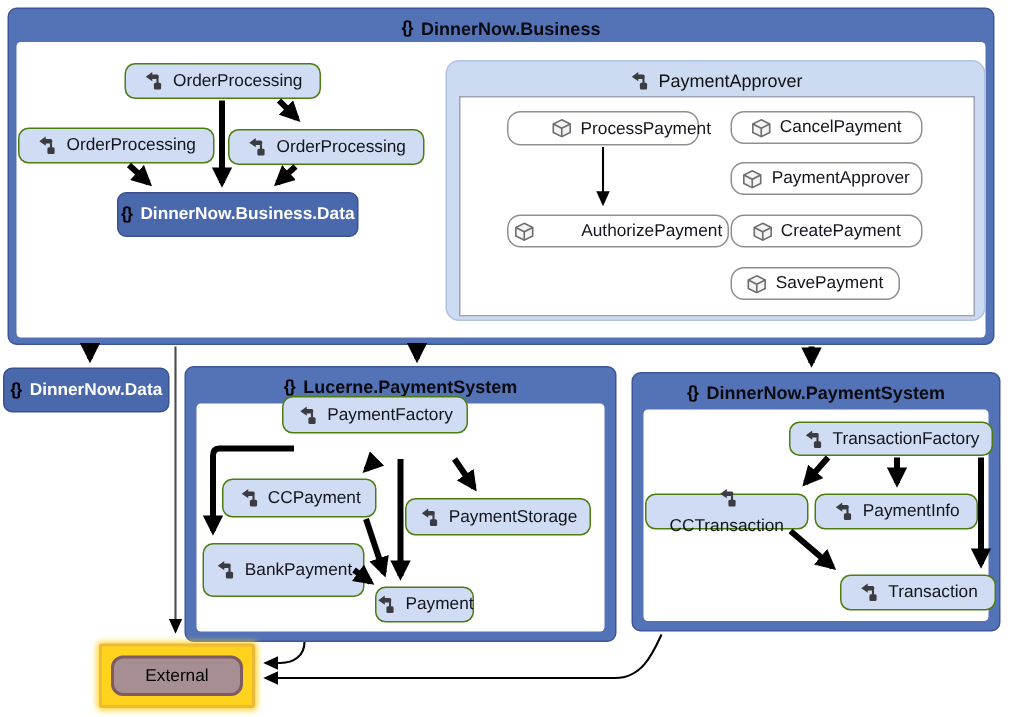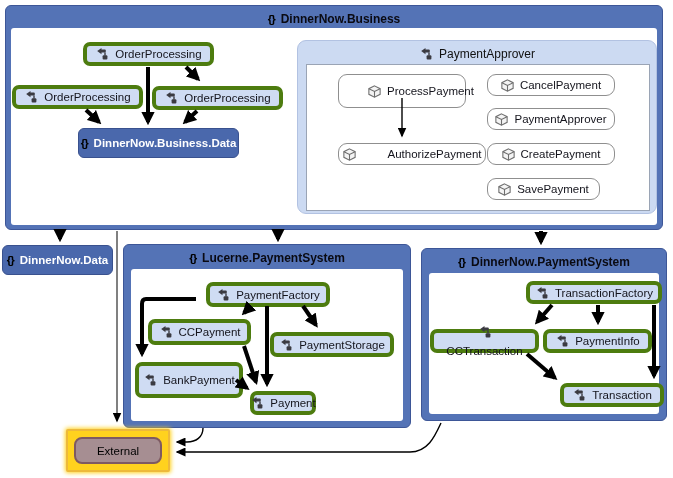--- a/index.html
+++ b/index.html
@@ -16,21 +16,21 @@
 
   
   .pa{background:#ccdaf2;border:1px solid #b2c2e2;border-radius:9px;}
   .pa-hdr{position:absolute;left:0;right:0;top:4px;height:17px;display:flex;align-items:center;
           justify-content:center;gap:6px;font-size:12px;color:#111;white-space:nowrap;}
   .pa-inner{position:absolute;background:#fff;border:1px solid #9aa4b5;}
 
   
   .node{display:flex;align-items:center;justify-content:center;gap:6px;white-space:nowrap;
         font-size:11.5px;color:#14141c;}
-  .node-light{background:#cfdcf3;border:4px solid #4d7c0f;border-radius:7px;}
+  .node-light{background:#cfdcf3;border:1px solid #4d7c0f;border-radius:7px;}
   .node-dark{background:#4a68ac;border:1px solid #39518e;border-radius:6px;
              color:#ffffff;font-weight:600;}
   .node-method{background:#ffffff;border:1px solid #8f8f8f;border-radius:9px;}
 
   .ns{font-weight:bold;color:#000;font-size:11.5px;letter-spacing:-1px;}
   .node-dark .ns{color:#000;}
 
   
   .ext-outer{background:#ffd21e;border:2px solid #edb93a;border-radius:2px;
              box-shadow:0 0 4px 1px #ffd21e;}
@@ -103,21 +103,21 @@
             <rect x="5.4" y="2.6" width="5.4" height="3" rx="1"></rect>
             <rect x="7.6" y="8.2" width="4.8" height="4.4" rx="1"></rect>
             <rect x="9.3" y="5.4" width="1.4" height="3.2"></rect>
           </g>
       </svg>
       <span>PaymentApprover</span>
     </div>
     <div class="pa-inner" style="left:8px;top:23px;width:342px;height:145px;"></div>
   </div>
 
-  <div class="abs node node-method" style="left:338px;top:74px;width:128px;height:34px;padding-left:38px;">
+  <div class="abs node node-method" style="left:338px;top:74px;width:128px;height:23px;padding-left:38px;">
     <svg class="icon" width="13" height="13" viewBox="0 0 12 12">
       <path d="M6 0.8 L11.2 3.4 L11.2 8.6 L6 11.2 L0.8 8.6 L0.8 3.4 Z" fill="#f4f4f4" stroke="#6e6e6e"></path>
       <path d="M0.8 3.4 L6 6 L11.2 3.4 M6 6 L6 11.2" stroke="#6e6e6e" fill="none"></path>
     </svg>
     <span>ProcessPayment</span>
   </div>
 
   <div class="abs node node-method" style="left:487px;top:74px;width:128px;height:22px;">
     <svg class="icon" width="13" height="13" viewBox="0 0 12 12">
       <path d="M6 0.8 L11.2 3.4 L11.2 8.6 L6 11.2 L0.8 8.6 L0.8 3.4 Z" fill="#f4f4f4" stroke="#6e6e6e"></path>
@@ -164,21 +164,21 @@
   </div>
 
   <div class="abs grp" style="left:123px;top:244px;width:288px;height:184px;">
     <div class="grp-hdr">
       <span class="ns">{}</span>
       <span>Lucerne.PaymentSystem</span>
     </div>
     <div class="grp-inner" style="left:7px;top:24px;width:272px;height:152px;"></div>
   </div>
 
-  <div class="abs node node-light" style="left:188px;top:282px;width:124px;height:25px;margin-left:18px;">
+  <div class="abs node node-light" style="left:188px;top:264px;width:124px;height:25px;">
     <svg class="icon" width="14" height="14" viewBox="0 0 14 14">
       <g fill="#3b3b42">
           <path d="M6.5 1 L2.2 4.1 L6.5 7.2 Z"></path>
           <rect x="5.4" y="2.6" width="5.4" height="3" rx="1"></rect>
           <rect x="7.6" y="8.2" width="4.8" height="4.4" rx="1"></rect>
           <rect x="9.3" y="5.4" width="1.4" height="3.2"></rect>
         </g>
     </svg>
     <span>PaymentFactory</span>
   </div>

